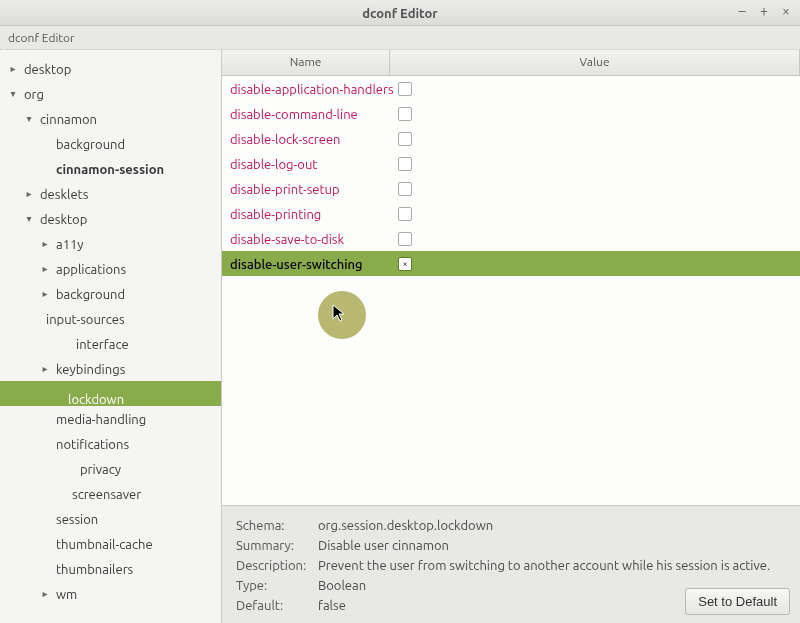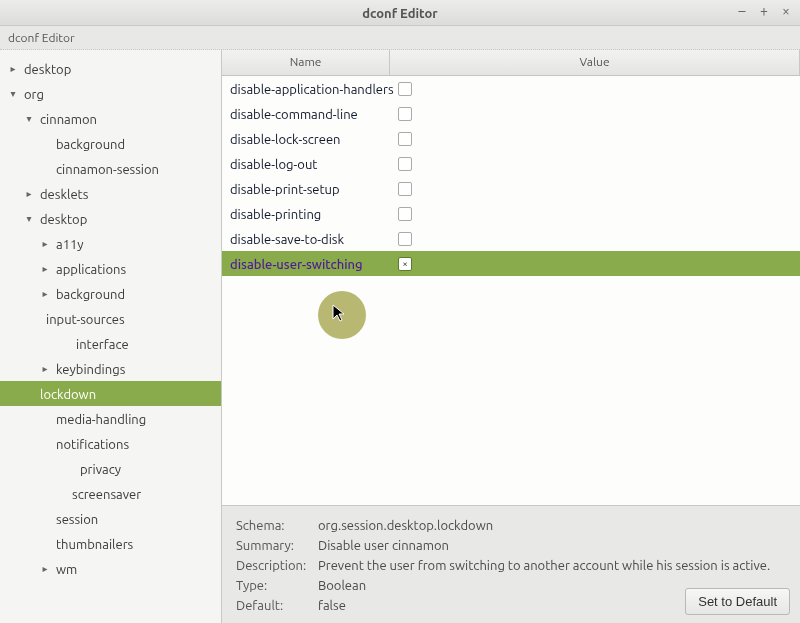--- a/index.html
+++ b/index.html
@@ -117,33 +117,33 @@
   .row {
     display: flex;
     align-items: center;
     height: 25px;
     cursor: pointer;
   }
   .row .cell-name {
     width: 168px;
     padding: 0 8px;
     font-size: 13px;
-    color: #0f172a;
+    color: #be185d;
     white-space: nowrap;
   }
   .row .cell-value {
     flex: 1;
     display: flex;
     align-items: center;
     padding-left: 8px;
   }
   .row.selected {
     background: #8aab4c;
   }
-  .row.selected .cell-name { color: #4c1d95; font-weight: 500; }
+  .row.selected .cell-name { color: #000000; font-weight: 500; }
   .checkbox {
     width: 14px;
     height: 14px;
     border: 1px solid #aaa;
     border-radius: 2px;
     background: #fff;
     display: inline-flex;
     align-items: center;
     justify-content: center;
     font-size: 10px;
@@ -218,21 +218,21 @@
       <div class="tree-item" style="padding-left: 22px;">
         <span class="expander">▾</span>
         <span style="margin-left: 4px;">cinnamon</span>
       </div>
       <div class="tree-item" style="padding-left: 38px;">
         <span class="expander"></span>
         <span style="margin-left: 4px;">background</span>
       </div>
       <div class="tree-item" style="padding-left: 38px;">
         <span class="expander"></span>
-        <span style="margin-left: 4px;">cinnamon-session</span>
+        <span style="margin-left: 4px; font-weight: bold;">cinnamon-session</span>
       </div>
       <div class="tree-item" style="padding-left: 22px;">
         <span class="expander">▸</span>
         <span style="margin-left: 4px;">desklets</span>
       </div>
       <div class="tree-item" style="padding-left: 22px;">
         <span class="expander">▾</span>
         <span style="margin-left: 4px;">desktop</span>
       </div>
       <div class="tree-item" style="padding-left: 38px;">
@@ -252,21 +252,21 @@
         <span style="margin-left: 4px;">input-sources</span>
       </div>
       <div class="tree-item" style="padding-left: 58px;">
         <span class="expander"></span>
         <span style="margin-left: 4px;">interface</span>
       </div>
       <div class="tree-item" style="padding-left: 38px;">
         <span class="expander">▸</span>
         <span style="margin-left: 4px;">keybindings</span>
       </div>
-      <div class="tree-item selected" style="padding-left: 22px;">
+      <div class="tree-item selected" style="padding-left: 50px; align-items: flex-end;">
         <span class="expander"></span>
         <span style="margin-left: 4px;">lockdown</span>
       </div>
       <div class="tree-item" style="padding-left: 38px;">
         <span class="expander"></span>
         <span style="margin-left: 4px;">media-handling</span>
       </div>
       <div class="tree-item" style="padding-left: 38px;">
         <span class="expander"></span>
         <span style="margin-left: 4px;">notifications</span>
@@ -275,20 +275,24 @@
         <span class="expander"></span>
         <span style="margin-left: 4px;">privacy</span>
       </div>
       <div class="tree-item" style="padding-left: 54px;">
         <span class="expander"></span>
         <span style="margin-left: 4px;">screensaver</span>
       </div>
       <div class="tree-item" style="padding-left: 38px;">
         <span class="expander"></span>
         <span style="margin-left: 4px;">session</span>
+      </div>
+      <div class="tree-item" style="padding-left: 38px;">
+        <span class="expander"></span>
+        <span style="margin-left: 4px;">thumbnail-cache</span>
       </div>
       <div class="tree-item" style="padding-left: 38px;">
         <span class="expander"></span>
         <span style="margin-left: 4px;">thumbnailers</span>
       </div>
       <div class="tree-item" style="padding-left: 38px;">
         <span class="expander">▸</span>
         <span style="margin-left: 4px;">wm</span>
       </div>
     </div>

